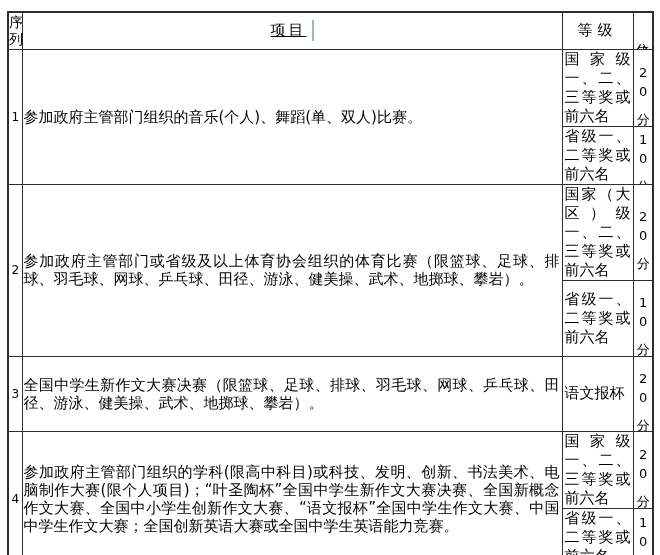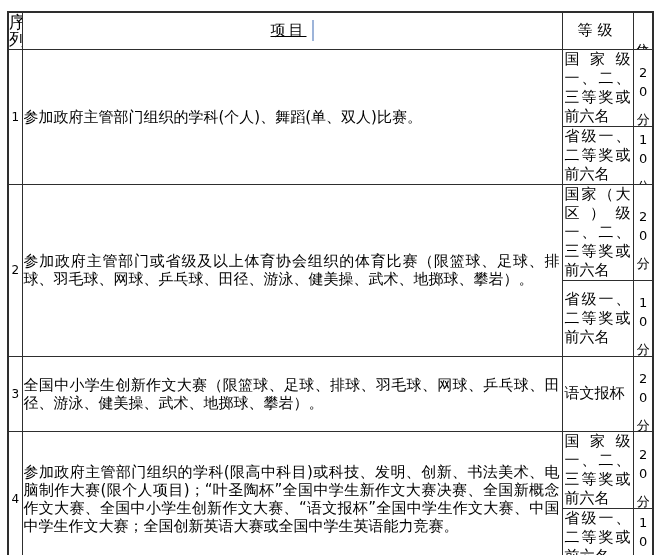--- a/index.html
+++ b/index.html
@@ -20,21 +20,21 @@
   td {
     border: 1px solid #2e2e2e;
     padding: 0;
     vertical-align: middle;
     overflow: hidden;
     font-weight: normal;
   }
   
   .hdr-cell { text-align: center; font-size: 15px; }
   .seq-hdr {
-    font-size: 17px; line-height: 17px;
+    font-size: 14px; line-height: 17px;
     word-break: break-all; text-align: center; padding: 0;
   }
   .proj-hdr { letter-spacing: 3px; text-decoration: underline; }
   .grade-hdr { letter-spacing: 5px; }
   .score-hdr { text-align: center; }
   .vtext {
     writing-mode: vertical-lr;
     text-orientation: upright;
     display: inline-block;
     font-size: 14px;
@@ -96,21 +96,21 @@
       <td class="score-hdr">
         <span class="vtext">分值</span>
       </td>
     </tr>
 
     <tr style="height:71px">
       <td class="seq-cell" rowspan="2">
         <span>1</span>
       </td>
       <td class="proj-cell" rowspan="2">
-        <span>参加政府主管部门组织的学科(个人)、舞蹈(单、双人)比赛。</span>
+        <span>参加政府主管部门组织的音乐(个人)、舞蹈(单、双人)比赛。</span>
       </td>
       <td class="grade-cell">
         <span>国家级一、二、三等奖或前六名</span>
       </td>
       <td class="score-cell">
         <span class="score-v">20分</span>
       </td>
     </tr>
     <tr style="height:58px">
       <td class="grade-cell">
@@ -142,21 +142,21 @@
       <td class="score-cell">
         <span class="score-v">10分</span>
       </td>
     </tr>
 
     <tr style="height:75px">
       <td class="seq-cell">
         <span>3</span>
       </td>
       <td class="proj-cell">
-        <span>全国中小学生创新作文大赛（限篮球、足球、排球、羽毛球、网球、乒乓球、田径、游泳、健美操、武术、地掷球、攀岩）。</span>
+        <span>全国中学生新作文大赛决赛（限篮球、足球、排球、羽毛球、网球、乒乓球、田径、游泳、健美操、武术、地掷球、攀岩）。</span>
       </td>
       <td class="grade-cell">
         <span>语文报杯</span>
       </td>
       <td class="score-cell">
         <span class="score-v">20分</span>
       </td>
     </tr>
 
     <tr style="height:67px">

